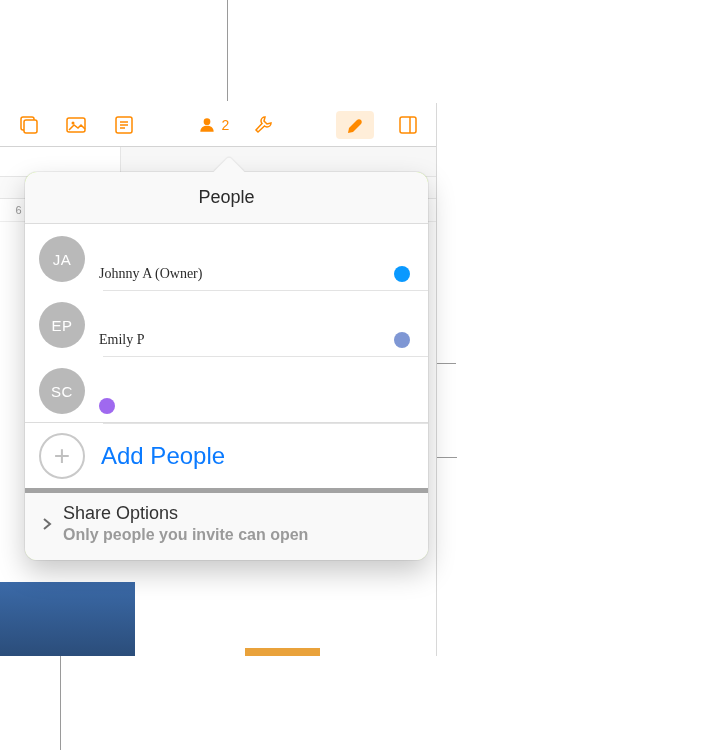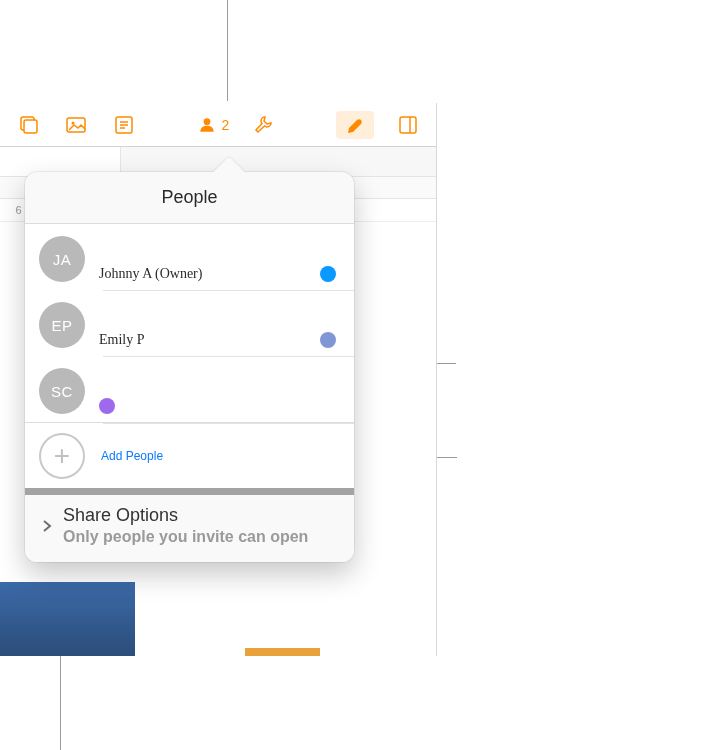--- a/index.html
+++ b/index.html
@@ -72,21 +72,21 @@
   .gold-block {
     position: absolute; left: 245px; bottom: 0; width: 75px; height: 8px;
     background: #e9a23b;
   }
 
   
   .popover {
     position: absolute;
     left: 25px;
     top: 69px;
-    width: 329px;
+    width: 403px;
     background: #bef264;
     border-radius: 12px;
     box-shadow: 0 12px 28px rgba(0,0,0,0.22), 0 0 0 1px rgba(0,0,0,0.06);
     overflow: visible;
   }
   .popover::before {
     content: "";
     position: absolute;
     top: -11px;
     left: 193px;
@@ -138,25 +138,25 @@
     display: flex; align-items: center; gap: 16px;
     height: 66px; padding: 0 18px 0 14px; position: relative; background:#fff;
   }
   .plus-circle {
     width: 46px; height: 46px; border-radius: 50%;
     border: 2px solid #c9c9c9;
     display: flex; align-items: center; justify-content: center;
     color: #c0c0c0; font-size: 28px; font-weight: 300; line-height: 1;
     flex-shrink: 0;
   }
-  .add-label { font-size: 12px; color: #0a7aff; }
+  .add-label { font-size: 24px; color: #0a7aff; }
   .share-row {
     display: flex; align-items: center; gap: 8px;
     padding: 10px 18px 16px 14px;
-    border-top: 7px solid #a3a3a3;
+    border-top: 5px solid #a3a3a3;
     background: #f9f9f9;
   }
   .chev {
     width: 16px; height: 16px; display:flex; align-items:center; justify-content:center;
     color: #6e6e6e; flex-shrink: 0;
   }
   .chev svg { width: 10px; height: 14px; stroke: currentColor; fill: none; stroke-width: 2;}
   .share-col { display: flex; flex-direction: column; gap: 2px;}
   .share-title { font-size: 18px; color: #333; }
   .share-sub { font-size: 16px; color: #9a9a9a; font-weight: bold; }

